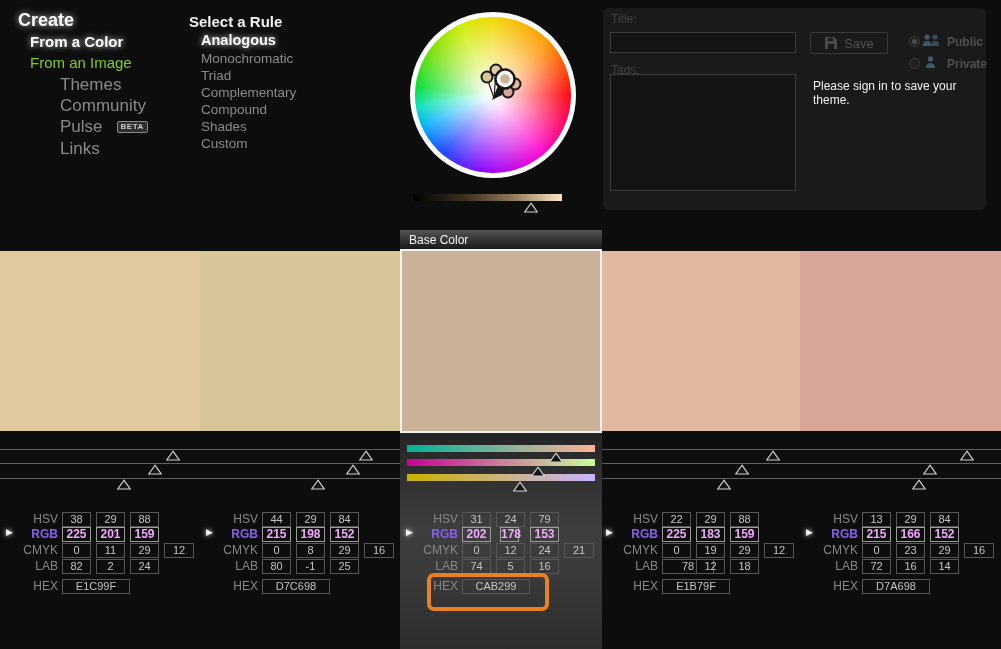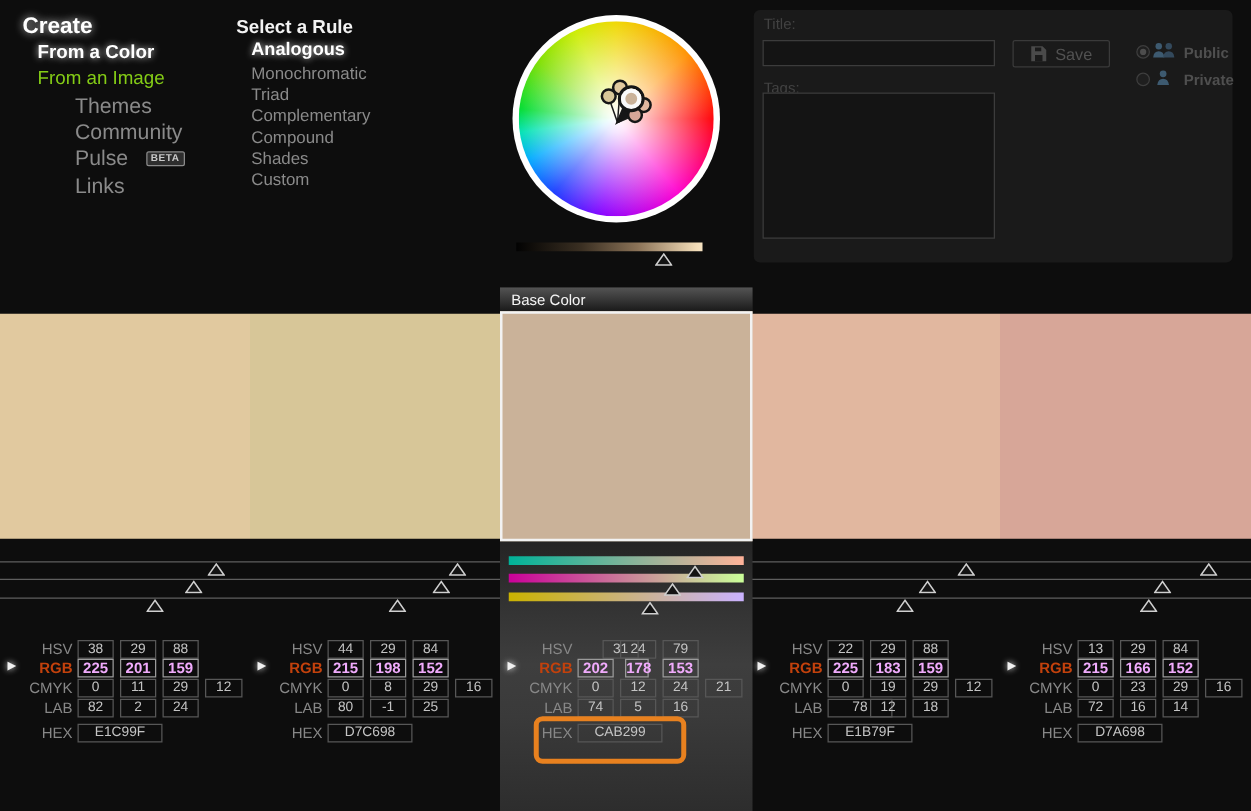--- a/index.html
+++ b/index.html
@@ -41,21 +41,21 @@
   .swatch{top:251px;height:180px;z-index:1;}
   .bcpanel{left:400px;top:230px;width:202px;height:419px;z-index:1;
     background:linear-gradient(180deg,#1d1d1d 0%,#202020 45%,#303030 58%,#3e3e3e 72%,#3a3a3a 82%,#2d2d2d 100%);}
   .bctab{left:400px;top:230px;width:202px;height:21px;z-index:2;background:linear-gradient(#545454,#141414);
     color:#f5f5f5;font-size:12px;line-height:20px;padding-left:9px;box-sizing:border-box;}
   .bcswatch{left:400px;top:249px;width:202px;height:184px;border:2px solid #f2f2f2;box-sizing:border-box;z-index:2;}
   .gbar{height:7px;z-index:3;}
   .tri{z-index:4;line-height:0;}
   
   .vlabel{font-size:12px;color:#878787;width:58px;text-align:right;z-index:3;}
-  .vlabel.rgb{color:#c2410c;font-weight:bold;}
+  .vlabel.rgb{color:#8b5cf6;font-weight:bold;}
   .vbox{height:15px;border:1px solid #575757;box-sizing:border-box;font-size:11px;color:#c4c4c4;text-align:center;line-height:13px;z-index:3;}
   .vbox.rgb{border-color:#9b9b9b;color:#f0abfc;font-weight:bold;font-size:12px;}
   .arrow{font-size:9px;color:#f0f0f0;text-shadow:0 0 5px rgba(255,255,255,.9);z-index:3;}
   #hex-highlight{border:4px solid #e8811f;border-radius:7px;z-index:5;pointer-events:none;}
 </style>
 </head>
 <body>
 
 <div id="stage">
 
@@ -117,20 +117,21 @@
     </svg>
     <span class="vis-lbl" style="left:344px;top:27px">Public</span>
     <span class="radio" style="left:306px;top:50px"></span>
     <svg style="position:absolute;left:322px;top:48px" width="11" height="13" viewBox="0 0 11 13">
       <circle cx="5.5" cy="3" r="2.7" fill="#3d5a70"></circle>
         <path d="M0.8 12 q0.7 -5 4.7 -5 q4 0 4.7 5 Z" fill="#3d5a70"></path>
     </svg>
     <span class="vis-lbl" style="left:344px;top:49px">Private</span>
     <div class="lbl" style="left:8px;top:55px">Tags:</div>
     <textarea id="tags-input" style=""></textarea>
+    <div id="signin">Please sign in to save your theme.</div>
   </div>
 
   <div class="abs sline" style="top:449px"></div>
   <div class="abs sline" style="top:463px"></div>
   <div class="abs sline" style="top:478px"></div>
 
   <div id="columns">
       <div class="abs swatch" style="left: 0px; width: 200px; background: rgb(225, 201, 159);"></div>
       <div class="abs tri" style="left: 166.412px; top: 450px; width: 14px; height: 11px;"><svg width="14" height="11">
           <path d="M7 1.2 L13.2 10 L0.8 10 Z" fill="#141414" stroke="#cfcfcf" stroke-width="1.2"></path>
@@ -200,21 +201,21 @@
       <div class="abs tri" style="left: 548.925px; top: 452px; width: 14px; height: 11px;"><svg width="14" height="11">
           <path d="M7 1.2 L13.2 10 L0.8 10 Z" fill="#141414" stroke="#cfcfcf" stroke-width="1.2"></path>
         </svg></div>
       <div class="abs tri" style="left: 531.231px; top: 466px; width: 14px; height: 11px;"><svg width="14" height="11">
           <path d="M7 1.2 L13.2 10 L0.8 10 Z" fill="#141414" stroke="#cfcfcf" stroke-width="1.2"></path>
         </svg></div>
       <div class="abs tri" style="left: 512.8px; top: 481px; width: 14px; height: 11px;"><svg width="14" height="11">
           <path d="M7 1.2 L13.2 10 L0.8 10 Z" fill="#141414" stroke="#cfcfcf" stroke-width="1.2"></path>
         </svg></div>
       <div class="abs vlabel" style="left: 400px; top: 512px;">HSV</div>
-      <div class="abs vbox" style="left: 462px; top: 512px; width: 29px; margin-left: 20px;">31</div>
+      <div class="abs vbox" style="left: 462px; top: 512px; width: 29px;">31</div>
       <div class="abs vbox" style="left: 496px; top: 512px; width: 29px;">24</div>
       <div class="abs vbox" style="left: 530px; top: 512px; width: 29px;">79</div>
       <div class="abs vlabel rgb" style="left: 400px; top: 527px;">RGB</div>
       <div class="abs vbox rgb" style="left: 462px; top: 527px; width: 29px;">202</div>
       <div class="abs vbox rgb" style="left: 500px; top: 527px; width: 19px;">178</div>
       <div class="abs vbox rgb" style="left: 530px; top: 527px; width: 29px;">153</div>
       <div class="abs vlabel" style="left: 400px; top: 543px;">CMYK</div>
       <div class="abs vbox" style="left: 462px; top: 543px; width: 29px;">0</div>
       <div class="abs vbox" style="left: 496px; top: 543px; width: 29px;">12</div>
       <div class="abs vbox" style="left: 530px; top: 543px; width: 29px;">24</div>

